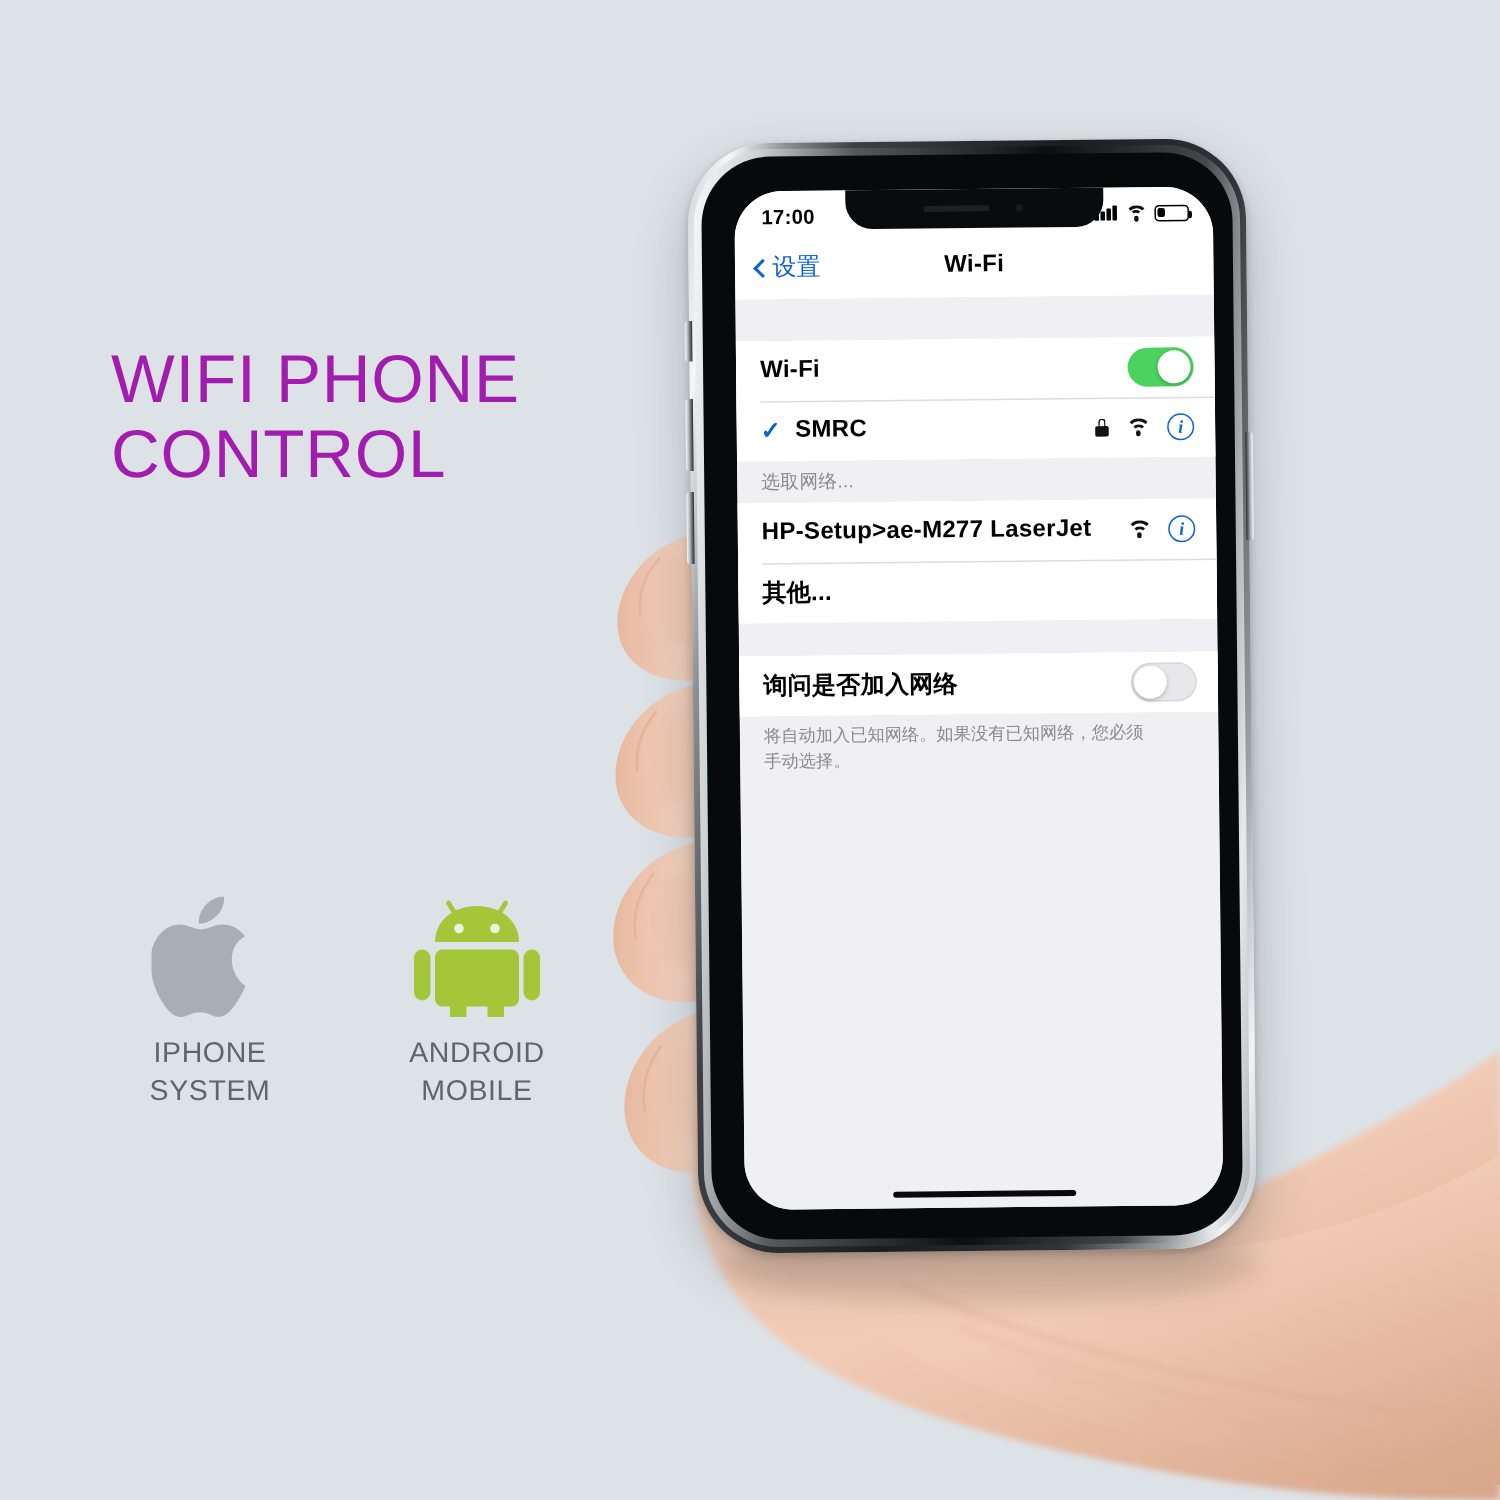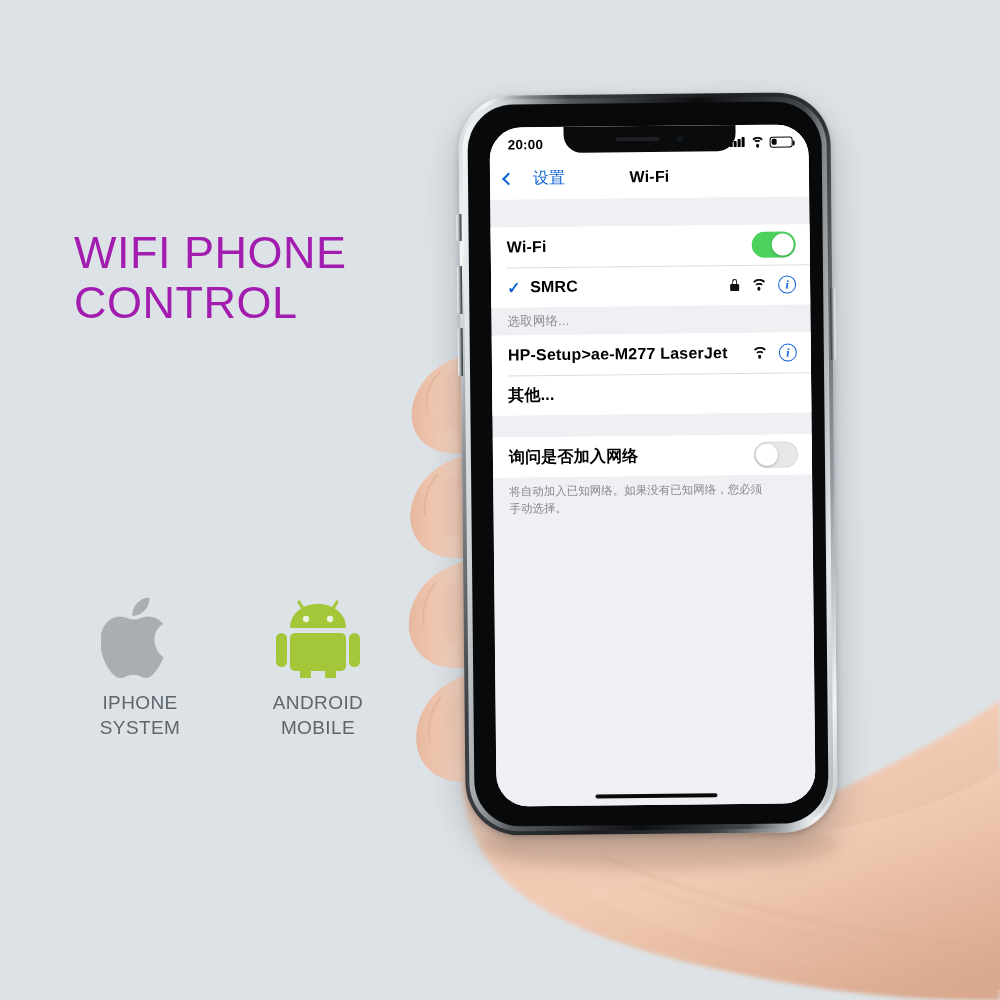--- a/index.html
+++ b/index.html
@@ -148,21 +148,21 @@
     width: 2px; height: 5px; background: #000; border-radius: 0 1.5px 1.5px 0;
   }
   .battery .lvl { height: 100%; width: 26%; background: #000; border-radius: 1.5px; }
 
   
   .nav-bar {
     height: 42px; background: #fff;
     display: flex; align-items: center; position: relative;
     padding: 0 14px;
   }
-  .nav-back { display: flex; align-items: center; gap: 18px; color: #0b62d6; cursor: pointer; }
+  .nav-back { display: flex; align-items: center; gap: 0; color: #0b62d6; cursor: pointer; }
   .nav-back .chev {
     width: 9px; height: 9px;
     border-left: 2.6px solid #0b62d6; border-bottom: 2.6px solid #0b62d6;
     transform: rotate(45deg); margin-right: 2px;
   }
   .nav-back-label { font-size: 16px; color: #0b62d6; font-weight: 500; }
   .nav-title {
     position: absolute; left: 0; right: 0; text-align: center;
     font-size: 16px; font-weight: 700; color: #000; letter-spacing: 0.2px;
     pointer-events: none;
@@ -371,21 +371,21 @@
   <div class="btn-power"></div>
 
   <div class="screen">
 
     <div class="notch">
       <div class="speaker"></div>
       <div class="front-cam"></div>
     </div>
 
     <div class="status-bar">
-      <div class="status-time">20:00</div>
+      <div class="status-time">17:00</div>
       <div class="status-right">
         <div class="sig-bars">
             <i></i>
             <i></i>
             <i></i>
             <i></i>
           </div>
         <div class="wifi-ico" style="width:15px;height:11px;">
           <span class="a1" style="width:15px;height:15px;"></span>
           <span class="a2" style="width:8.6px;height:8.6px;top:3.2px;"></span>

